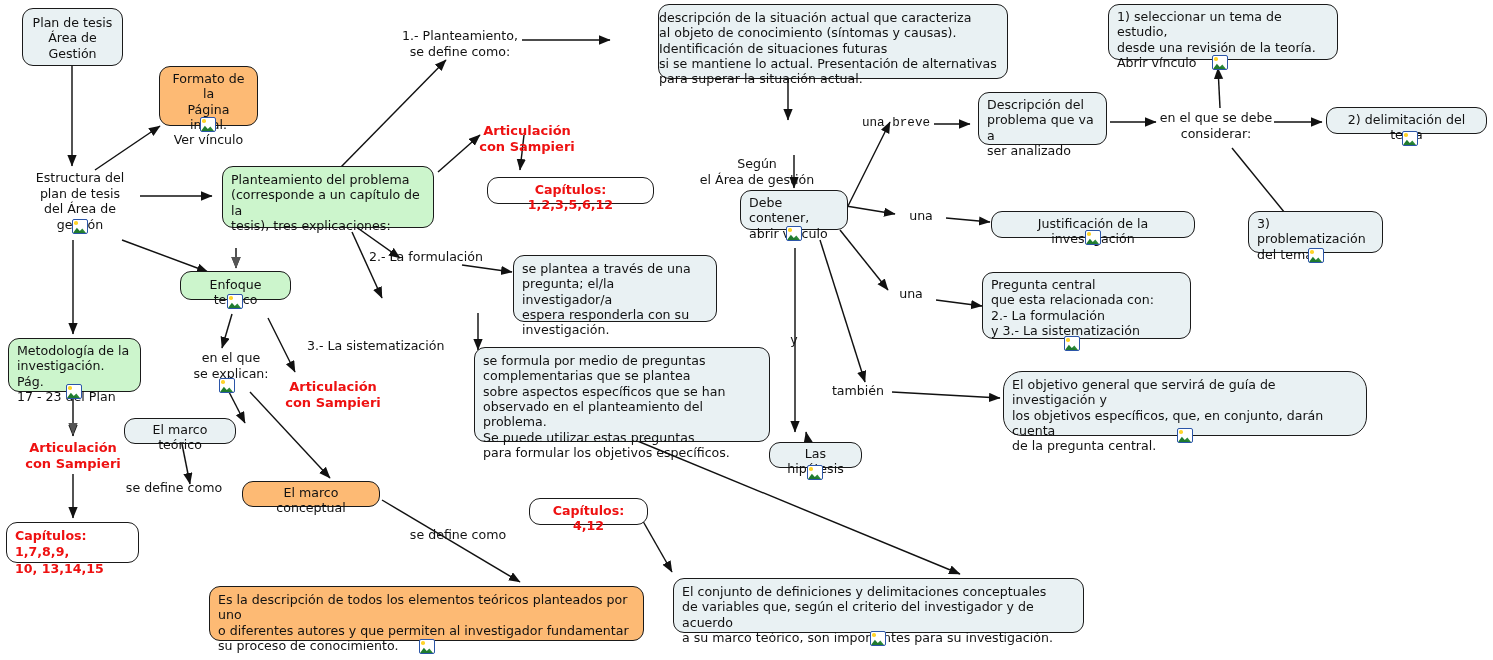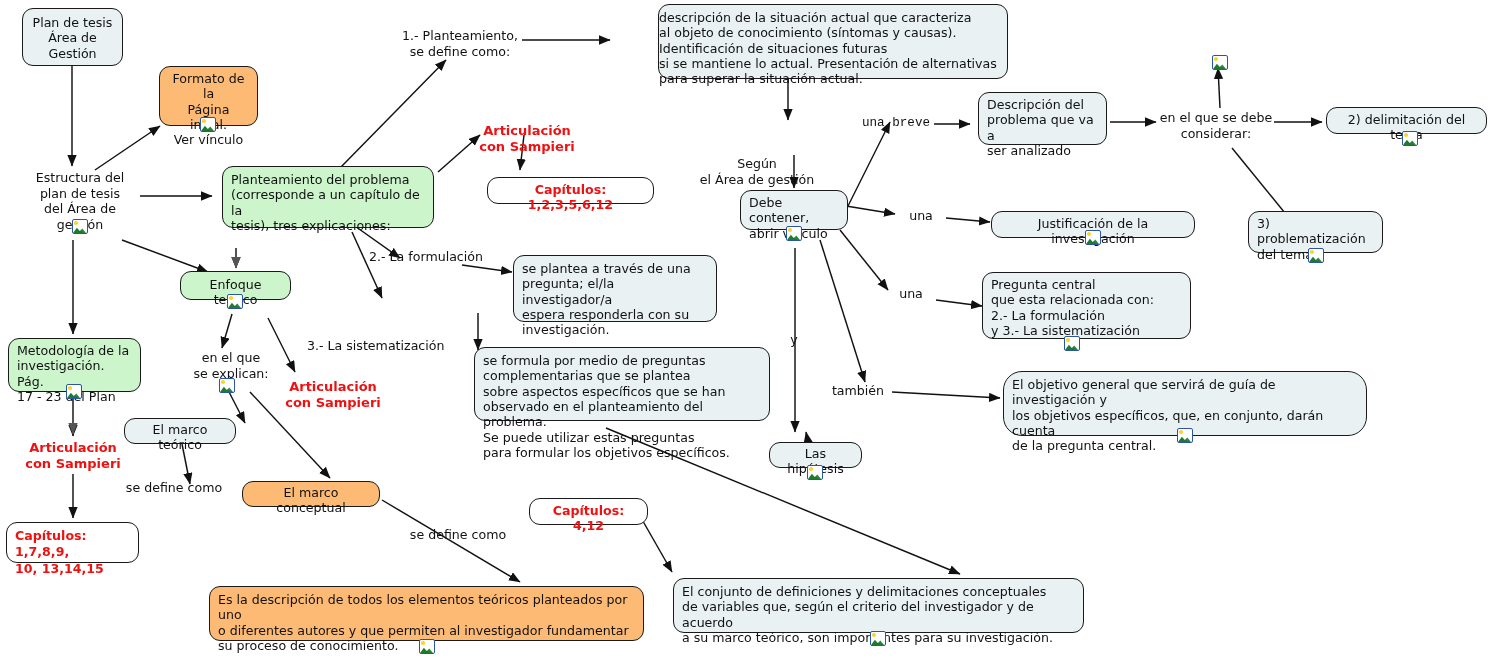--- a/index.html
+++ b/index.html
@@ -152,21 +152,21 @@
 al objeto de conocimiento (síntomas y causas).
 Identificación de situaciones futuras
 si se mantiene lo actual.  Presentación de alternativas
 para superar la situación actual.</div>
 
   <div class="node blue" style="left:513px;top:255px;width:204px;height:67px;padding:5px 8px;">se plantea a través de una
 pregunta;  el/la investigador/a
 espera responderla  con su
 investigación.</div>
 
-  <div class="node blue" style="left:474px;top:347px;width:296px;height:74px;padding:5px 8px;">se formula por medio de preguntas
+  <div class="node blue" style="left:474px;top:347px;width:296px;height:95px;padding:5px 8px;">se formula por medio de preguntas
 complementarias que se plantea
 sobre aspectos específicos que se han
 observado en el planteamiento del problema.
 Se puede utilizar estas preguntas
 para formular los objetivos específicos.</div>
 
   <div class="plain" style="left:692px;top:124px;width:130px;margin-top:32px;">Según
 el Área de gestión</div>
 
   <div class="node blue" style="left:740px;top:190px;width:108px;height:40px;padding-top:4px;">Debe contener,
@@ -196,20 +196,23 @@
 los objetivos específicos, que, en conjunto, darán cuenta
 de la pregunta central.</div>
   <span class="ico" style="left:1177px;top:428px;"></span>
 
   <div class="node blue" style="left:769px;top:442px;width:93px;height:26px;text-align:center;padding-top:3px;">Las hipótesis</div>
   <span class="ico" style="left:807px;top:465px;"></span>
 
   <div class="plain" style="left:1152px;top:110px;width:128px;">en el que se debe
 considerar:</div>
 
+  <div class="node blue" style="left:1108px;top:4px;width:230px;height:56px;padding:4px 8px;">1) seleccionar un tema de estudio,
+desde una revisión de la teoría.
+Abrir vínculo</div>
   <span class="ico" style="left:1212px;top:55px;"></span>
 
   <div class="node blue" style="left:1326px;top:107px;width:161px;height:27px;text-align:center;padding-top:4px;">2) delimitación del tema</div>
   <span class="ico" style="left:1402px;top:131px;"></span>
 
   <div class="node blue" style="left:1248px;top:211px;width:135px;height:42px;padding-top:4px;">3) problematización
 del tema.</div>
   <span class="ico" style="left:1308px;top:248px;"></span>
 
   <div class="node white" style="left:209px;top:586px;width:435px;height:55px;padding:5px 8px;">Es la descripción de todos los elementos teóricos planteados por uno

